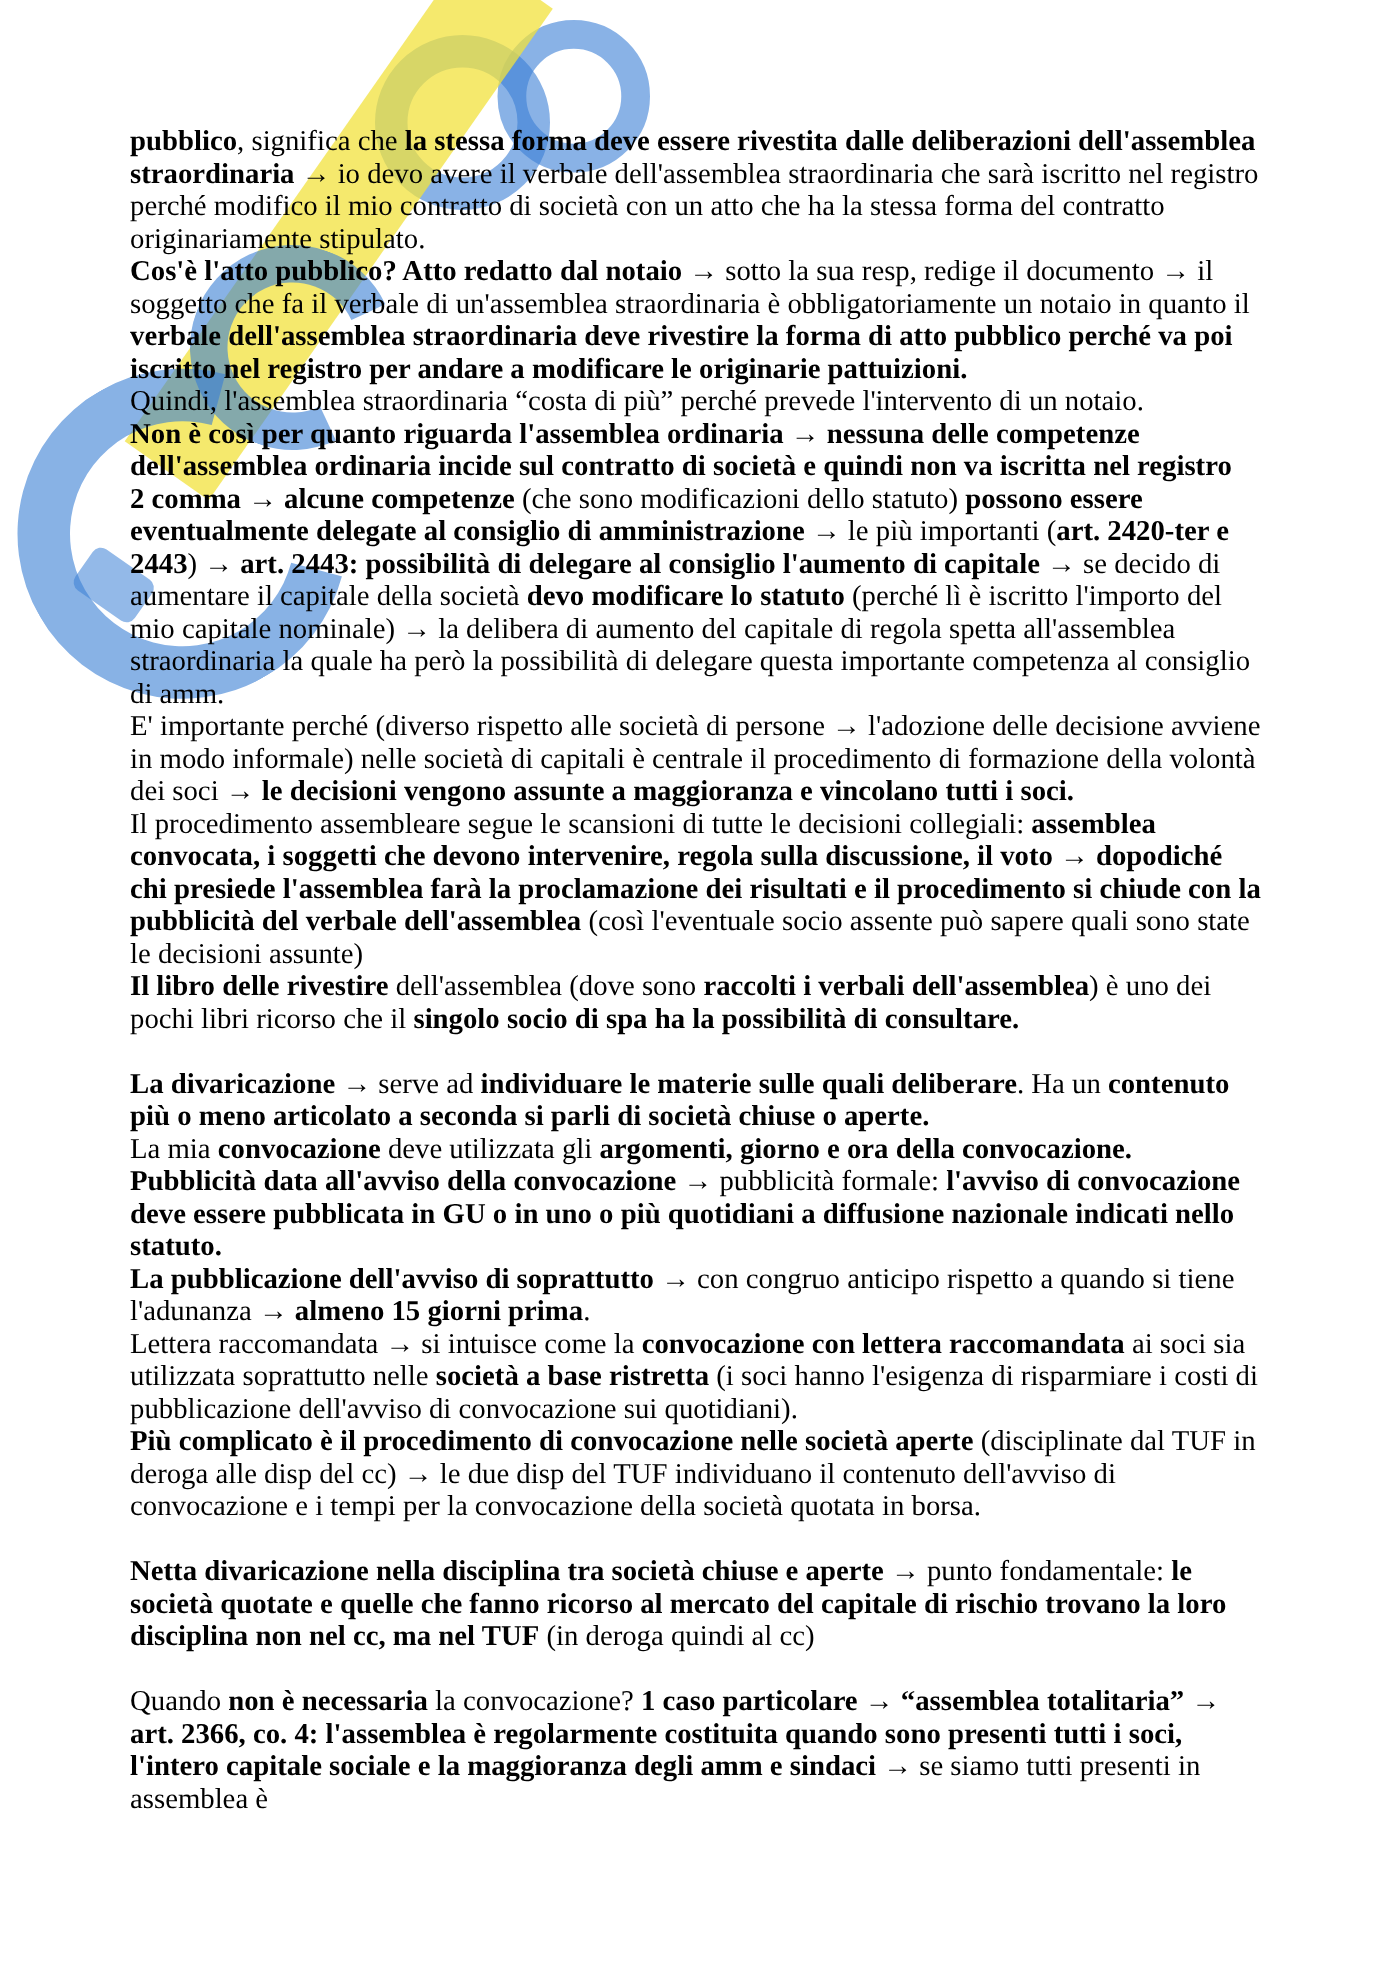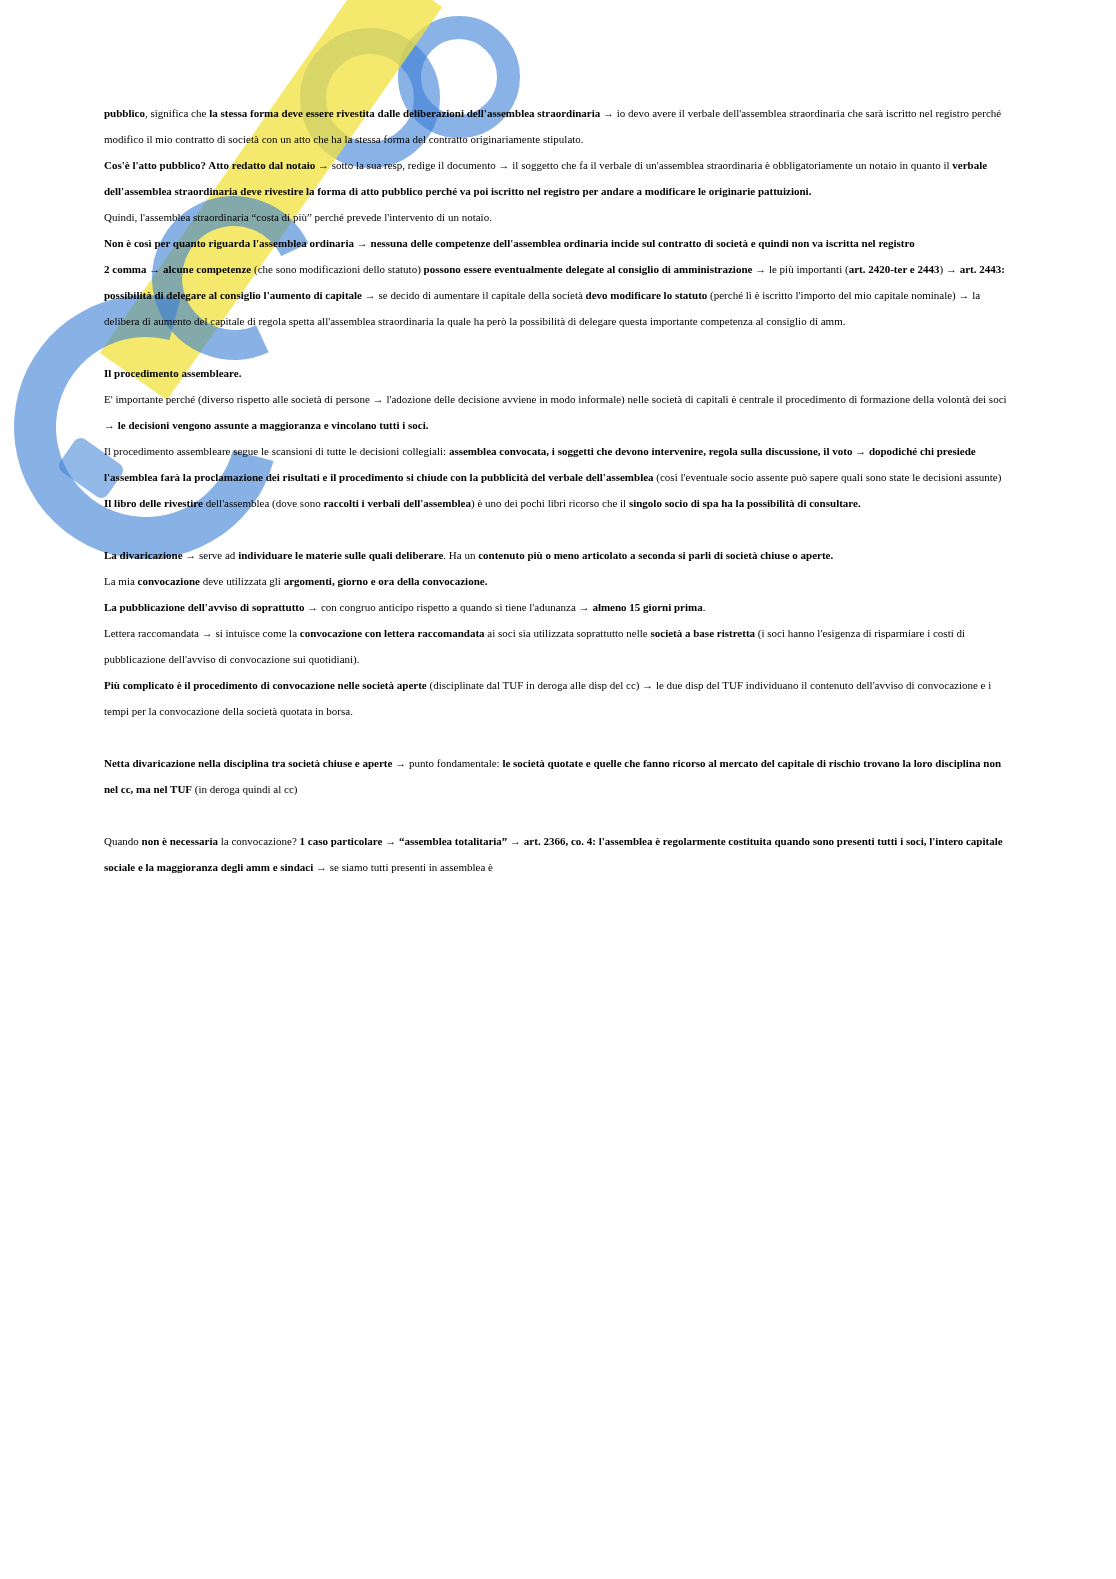--- a/index.html
+++ b/index.html
@@ -46,21 +46,21 @@
     opacity: 0.55;
     border-radius: 8px;
     transform: rotate(35deg);
   }
   
   .doc {
     position: absolute;
     left: 104px; top: 100px;
     width: 908px;
     z-index: 1;
-    font-size: 11px;
+    font-size: 23px;
     line-height: 26px;
     color: #000000;
     text-align: left;
   }
   .doc p { margin: 0; padding: 0; }
   .doc p.sb { margin-top: 26px; }
   .doc b { font-weight: bold; }
 </style>
 </head>
 <body>
@@ -75,26 +75,26 @@
     <div class="wm-ring wm-ring-d"></div>
     <div class="wm-chip"></div>
   </div>
 
   <div class="doc">
       <p><b>pubblico</b><span>, significa che </span><b>la stessa forma deve essere rivestita dalle deliberazioni dell'assemblea straordinaria</b><span> → io devo avere il verbale dell'assemblea straordinaria che sarà iscritto nel registro perché modifico il mio contratto di società con un atto che ha la stessa forma del contratto originariamente stipulato.</span></p>
       <p><b>Cos'è l'atto pubblico? Atto redatto dal notaio</b><span> → sotto la sua resp, redige il documento → il soggetto che fa il verbale di un'assemblea straordinaria è obbligatoriamente un notaio in quanto il </span><b>verbale dell'assemblea straordinaria deve rivestire la forma di atto pubblico perché va poi iscritto nel registro per andare a modificare le originarie pattuizioni.</b></p>
       <p><span>Quindi, l'assemblea straordinaria “costa di più” perché prevede l'intervento di un notaio.</span></p>
       <p><b>Non è così per quanto riguarda l'assemblea ordinaria → nessuna delle competenze dell'assemblea ordinaria incide sul contratto di società e quindi non va iscritta nel registro</b></p>
       <p><b>2 comma → alcune competenze</b><span> (che sono modificazioni dello statuto) </span><b>possono essere eventualmente delegate al consiglio di amministrazione</b><span> → le più importanti (</span><b>art. 2420-ter e 2443</b><span>) → </span><b>art. 2443: possibilità di delegare al consiglio l'aumento di capitale</b><span> → se decido di aumentare il capitale della società </span><b>devo modificare lo statuto</b><span> (perché lì è iscritto l'importo del mio capitale nominale) → la delibera di aumento del capitale di regola spetta all'assemblea straordinaria la quale ha però la possibilità di delegare questa importante competenza al consiglio di amm.</span></p>
-      <p class="sb"><b>Il procedimento assembleare.</b></p>
       <p><span>E' importante perché (diverso rispetto alle società di persone → l'adozione delle decisione avviene in modo informale) nelle società di capitali è centrale il procedimento di formazione della volontà dei soci → </span><b>le decisioni vengono assunte a maggioranza e vincolano tutti i soci.</b></p>
       <p><span>Il procedimento assembleare segue le scansioni di tutte le decisioni collegiali: </span><b>assemblea convocata, i soggetti che devono intervenire, regola sulla discussione, il voto → dopodiché chi presiede l'assemblea farà la proclamazione dei risultati e il procedimento si chiude con la pubblicità del verbale dell'assemblea</b><span> (così l'eventuale socio assente può sapere quali sono state le decisioni assunte)</span></p>
       <p><b>Il libro delle rivestire</b><span> dell'assemblea (dove sono </span><b>raccolti i verbali dell'assemblea</b><span>) è uno dei pochi libri ricorso che il </span><b>singolo socio di spa ha la possibilità di consultare.</b></p>
       <p class="sb"><b>La divaricazione</b><span> → serve ad </span><b>individuare le materie sulle quali deliberare</b><span>. Ha un </span><b>contenuto più o meno articolato a seconda si parli di società chiuse o aperte.</b></p>
       <p><span>La mia </span><b>convocazione</b><span> deve utilizzata gli </span><b>argomenti, giorno e ora della convocazione.</b></p>
+      <p><b>Pubblicità data all'avviso della convocazione</b><span> → pubblicità formale: </span><b>l'avviso di convocazione deve essere pubblicata in GU o in uno o più quotidiani a diffusione nazionale indicati nello statuto.</b></p>
       <p><b>La pubblicazione dell'avviso di soprattutto</b><span> → con congruo anticipo rispetto a quando si tiene l'adunanza → </span><b>almeno 15 giorni prima</b><span>.</span></p>
       <p><span>Lettera raccomandata → si intuisce come la </span><b>convocazione con lettera raccomandata</b><span> ai soci sia utilizzata soprattutto nelle </span><b>società a base ristretta</b><span> (i soci hanno l'esigenza di risparmiare i costi di pubblicazione dell'avviso di convocazione sui quotidiani).</span></p>
       <p><b>Più complicato è il procedimento di convocazione nelle società aperte</b><span> (disciplinate dal TUF in deroga alle disp del cc) → le due disp del TUF individuano il contenuto dell'avviso di convocazione e i tempi per la convocazione della società quotata in borsa.</span></p>
       <p class="sb"><b>Netta divaricazione nella disciplina tra società chiuse e aperte</b><span> → punto fondamentale: </span><b>le società quotate e quelle che fanno ricorso al mercato del capitale di rischio trovano la loro disciplina non nel cc, ma nel TUF</b><span> (in deroga quindi al cc)</span></p>
       <p class="sb"><span>Quando </span><b>non è necessaria</b><span> la convocazione? </span><b>1 caso particolare</b><span> → </span><b>“assemblea totalitaria”</b><span> → </span><b>art. 2366, co. 4: l'assemblea è regolarmente costituita quando sono presenti tutti i soci, l'intero capitale sociale e la maggioranza degli amm e sindaci</b><span> → se siamo tutti presenti in assemblea è</span></p>
     </div>
 
 </div>
 
 </body></html>

